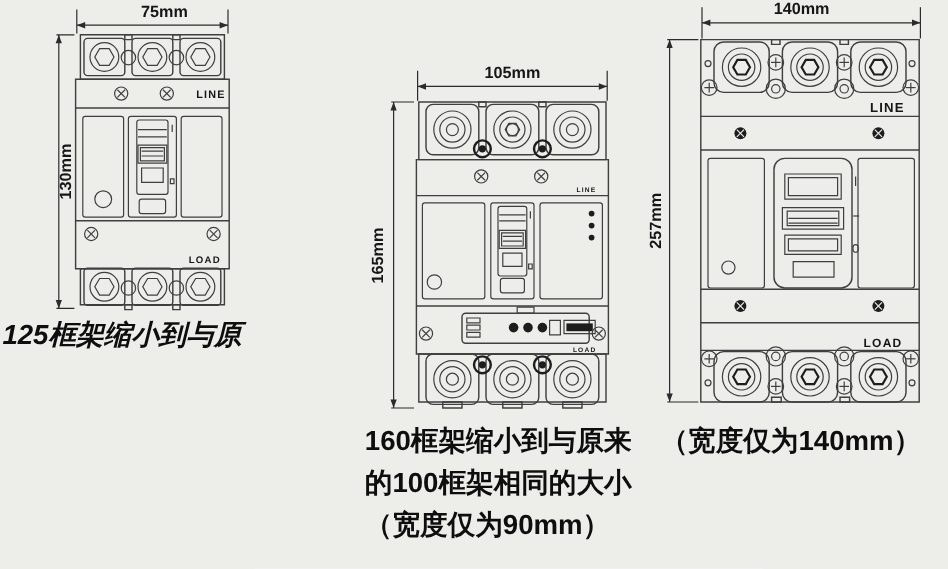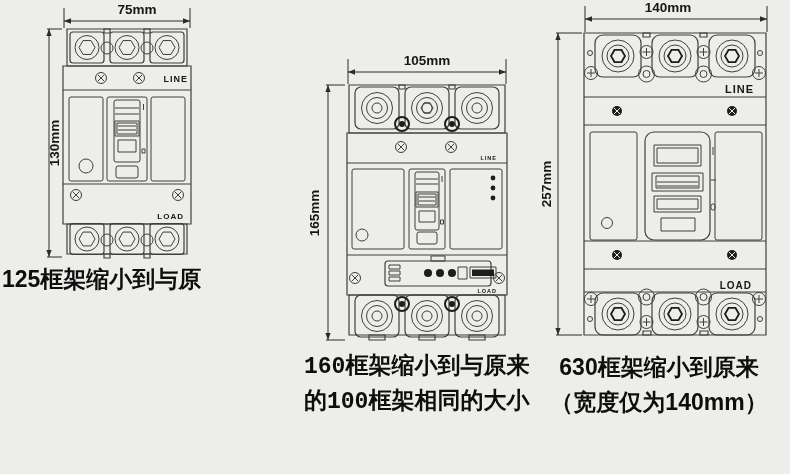--- a/index.html
+++ b/index.html
@@ -116,21 +116,21 @@
         <rect class="ln" x="4" y="195" width="120" height="30"></rect>
         <use href="#f1-bolt" x="24" y="210"></use>
         <use href="#f1-bolt" x="64" y="210"></use>
         <use href="#f1-bolt" x="104" y="210"></use>
         <use href="#f1-smallc" x="44" y="211"></use>
         <use href="#f1-smallc" x="84" y="211"></use>
         <rect class="ln" x="41" y="225" width="6" height="4"></rect>
         <rect class="ln" x="81" y="225" width="6" height="4"></rect>
       </g>
     </svg>
-    <div class="caption" style="left:2px;top:262px;">
+    <div class="caption" style="left:2px;top:262px;font-style:italic;">
       <div>125框架缩小到与原</div>
     </div>
   </div>
 
   <div class="fig" style="left:263px;top:50px;margin-left:41px;">
     <svg width="262" height="300" viewBox="0 0 262 300">
       <defs>
         <g id="f2-term">
           <rect class="ln" x="-22" y="-21" width="44" height="42" rx="6"></rect>
           <circle class="ln-thin" cx="0" cy="0" r="15.5"></circle>
@@ -227,23 +227,24 @@
         <use href="#f2-term" x="30" y="231"></use>
         <use href="#f2-term" x="80" y="231"></use>
         <use href="#f2-term" x="130" y="231"></use>
         <use href="#f2-dring" x="55" y="219"></use>
         <use href="#f2-dring" x="105" y="219"></use>
         <rect class="ln" x="22" y="250" width="16" height="5"></rect>
         <rect class="ln" x="72" y="250" width="16" height="5"></rect>
         <rect class="ln" x="122" y="250" width="16" height="5"></rect>
       </g>
     </svg>
-    <div class="caption" style="left:0px;top:300px;font-family:Liberation Mono, monospace;">
+    <div class="caption" style="left:0px;top:300px;">
       <div>160框架缩小到与原来</div>
       <div>的100框架相同的大小</div>
+      <div>（宽度仅为90mm）</div>
     </div>
   </div>
 
   <div class="fig" style="left:526px;top:0px;">
     <svg width="264" height="345" viewBox="0 0 264 345">
       <defs>
         <g id="f3-term">
           <rect class="ln" x="-23" y="-21" width="46" height="42" rx="8"></rect>
           <circle class="ln-thin" cx="0" cy="0" r="16"></circle>
           <circle class="ln-thin" cx="0" cy="0" r="11"></circle>
@@ -345,18 +346,17 @@
           <use href="#f3-phil" x="7" y="266"></use>
           <use href="#f3-phil" x="175" y="266"></use>
           <circle class="ln-thin" cx="6" cy="286" r="2.5"></circle>
           <circle class="ln-thin" cx="176" cy="286" r="2.5"></circle>
           <rect class="ln" x="59" y="298" width="8" height="4"></rect>
           <rect class="ln" x="116" y="298" width="8" height="4"></rect>
         </g>
       </g>
     </svg>
     <div class="caption center" style="left:10px;top:350px;width:246px;">
-      <div>630框架缩小到原来</div>
       <div>（宽度仅为140mm）</div>
     </div>
   </div>
 
 </div>
 
 </body></html>

